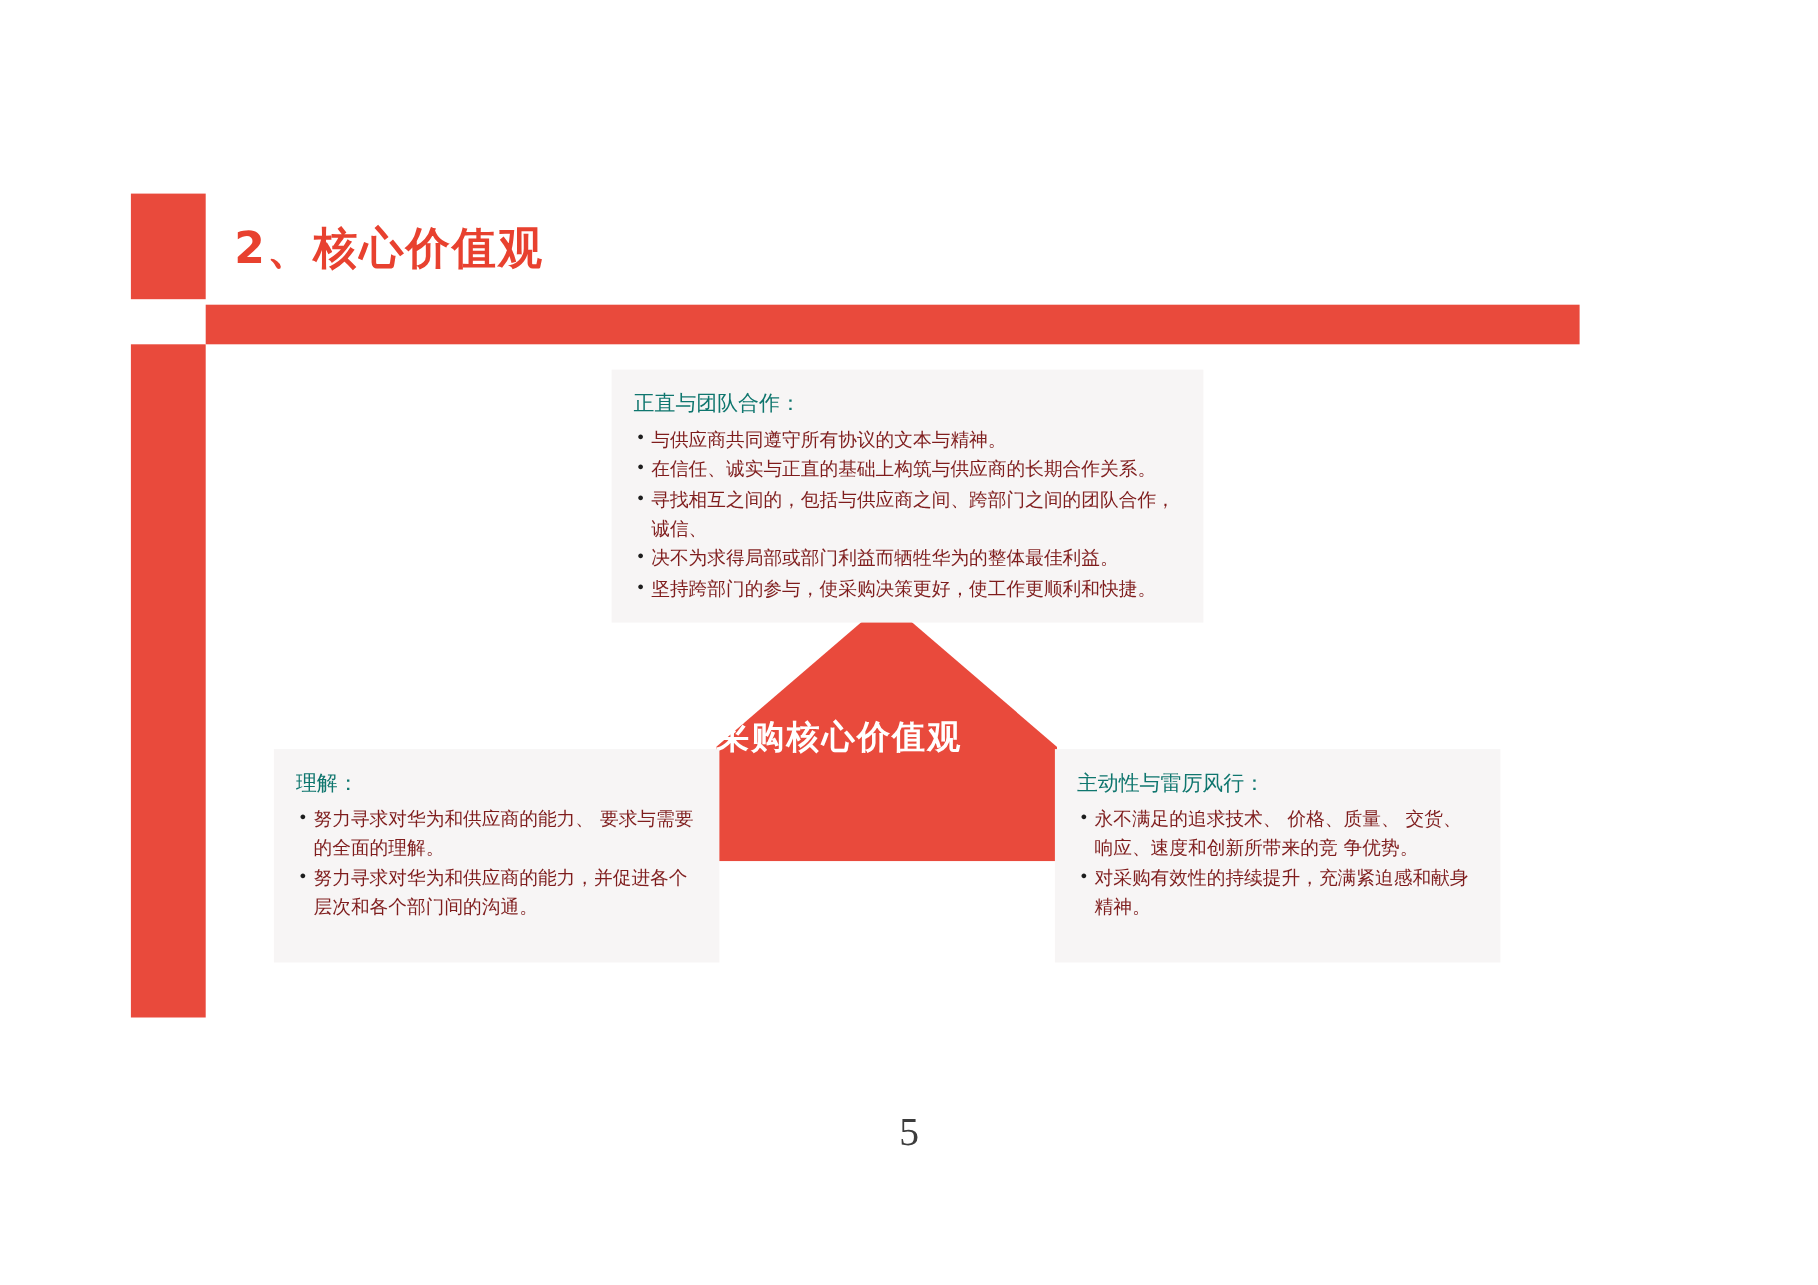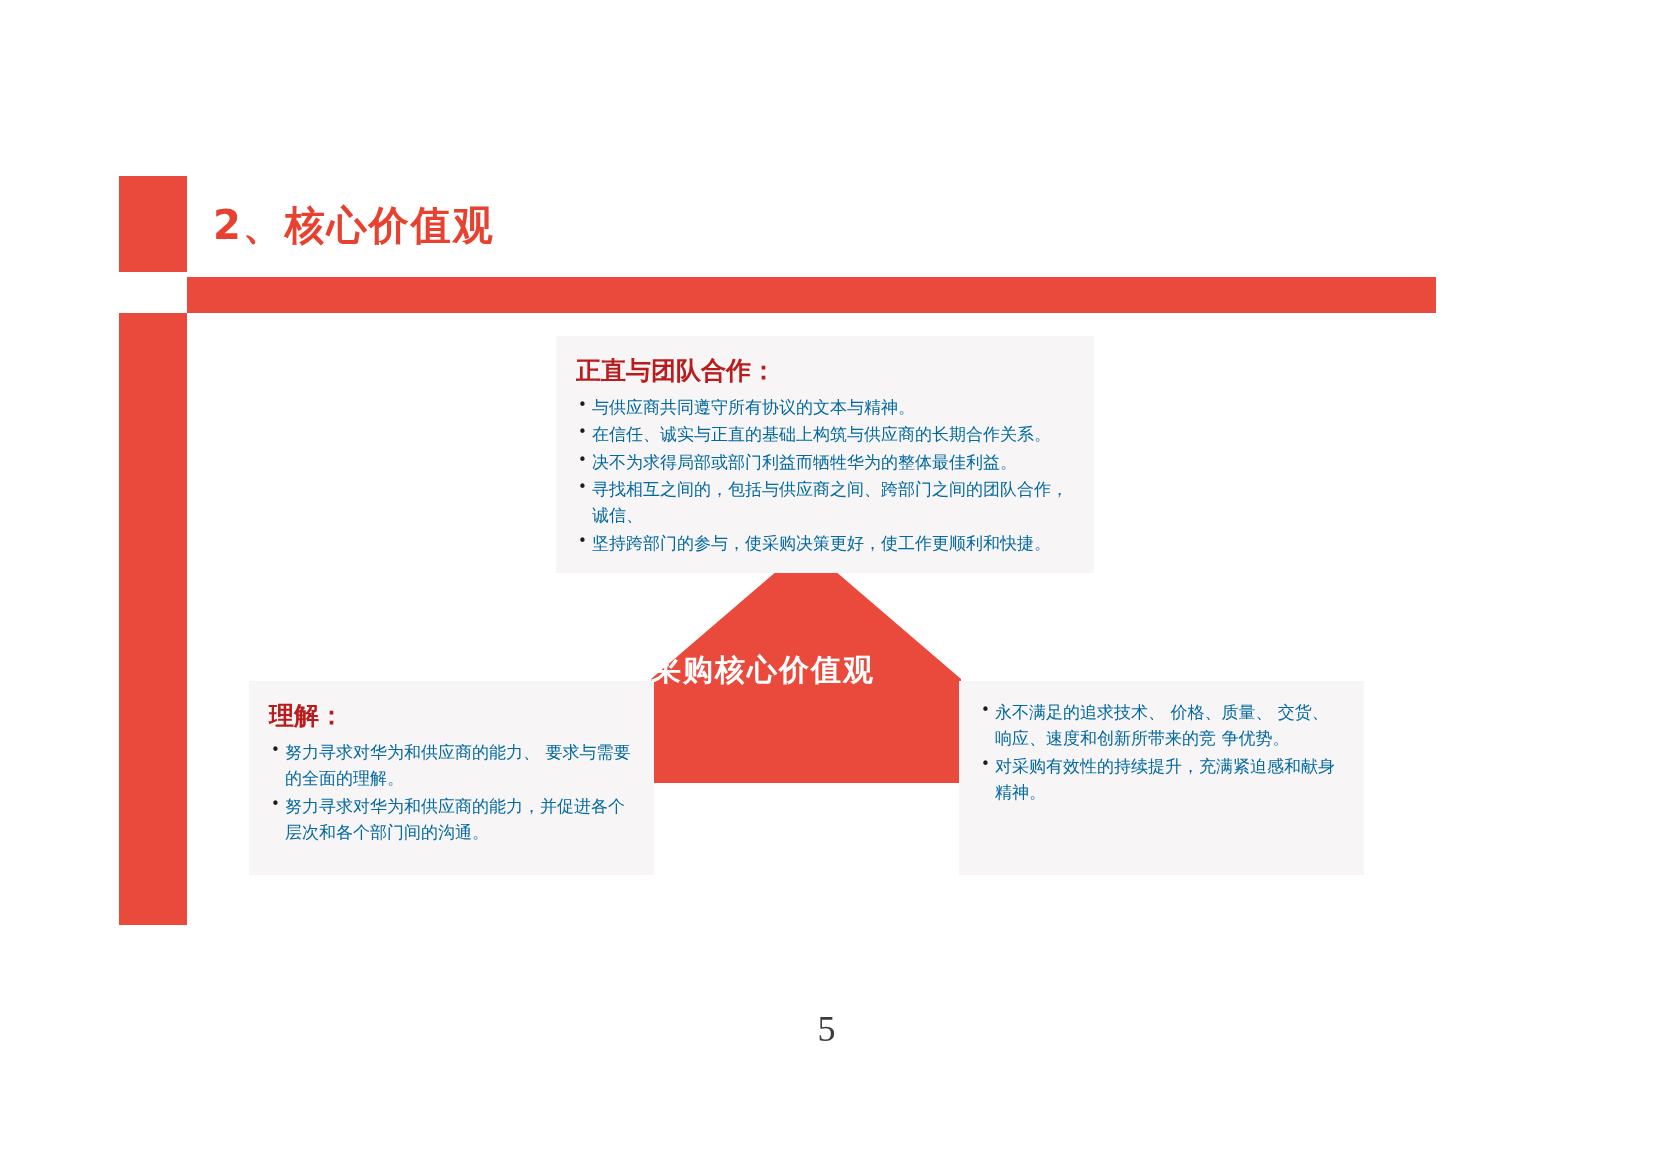--- a/index.html
+++ b/index.html
@@ -88,35 +88,35 @@
   }
 
   
   .panel {
     position: absolute;
     background: #f7f5f5;
     box-sizing: border-box;
     padding: 18px 20px 16px 20px;
   }
   .panel-title {
-    color: #b91c1c;
-    font-weight: bold;
-    font-size: 25px;
+    color: #0f766e;
+    font-weight: normal;
+    font-size: 19px;
     margin-bottom: 7px;
     font-family: "DejaVu Sans", "Liberation Sans", sans-serif;
   }
   .panel ul {
     margin: 0;
     padding: 0;
     list-style: none;
   }
   .panel li {
     position: relative;
     padding-left: 16px;
-    color: #0369a1;
+    color: #7f1d1d;
     font-size: 17px;
     line-height: 1.55;
     margin-bottom: 1px;
     font-family: "DejaVu Sans", "Liberation Sans", sans-serif;
   }
   .panel li::before {
     content: "•";
     position: absolute;
     left: 2px;
     top: 0;
@@ -170,35 +170,36 @@
       <polygon points="155,0 310,133 310,237 0,237 0,133" fill="#e94a3c"></polygon>
     </svg>
   </div>
   <div class="arrow-label">采购核心价值观</div>
 
   <div class="panel" id="panel-top">
     <div class="panel-title">正直与团队合作：</div>
     <ul>
       <li>与供应商共同遵守所有协议的文本与精神。</li>
       <li>在信任、诚实与正直的基础上构筑与供应商的长期合作关系。</li>
+      <li>寻找相互之间的，包括与供应商之间、跨部门之间的团队合作，诚信、</li>
       <li>决不为求得局部或部门利益而牺牲华为的整体最佳利益。</li>
-      <li>寻找相互之间的，包括与供应商之间、跨部门之间的团队合作，诚信、</li>
       <li>坚持跨部门的参与，使采购决策更好，使工作更顺利和快捷。</li>
     </ul>
   </div>
 
   <div class="panel" id="panel-left">
     <div class="panel-title">理解：</div>
     <ul>
       <li>努力寻求对华为和供应商的能力、 要求与需要的全面的理解。</li>
       <li>努力寻求对华为和供应商的能力，并促进各个层次和各个部门间的沟通。</li>
     </ul>
   </div>
 
   <div class="panel" id="panel-right">
+    <div class="panel-title">主动性与雷厉风行：</div>
     <ul>
       <li>永不满足的追求技术、 价格、质量、 交货、响应、速度和创新所带来的竞 争优势。</li>
       <li>对采购有效性的持续提升，充满紧迫感和献身精神。</li>
     </ul>
   </div>
 
   <div class="page-number">5</div>
 
 </div>
 

